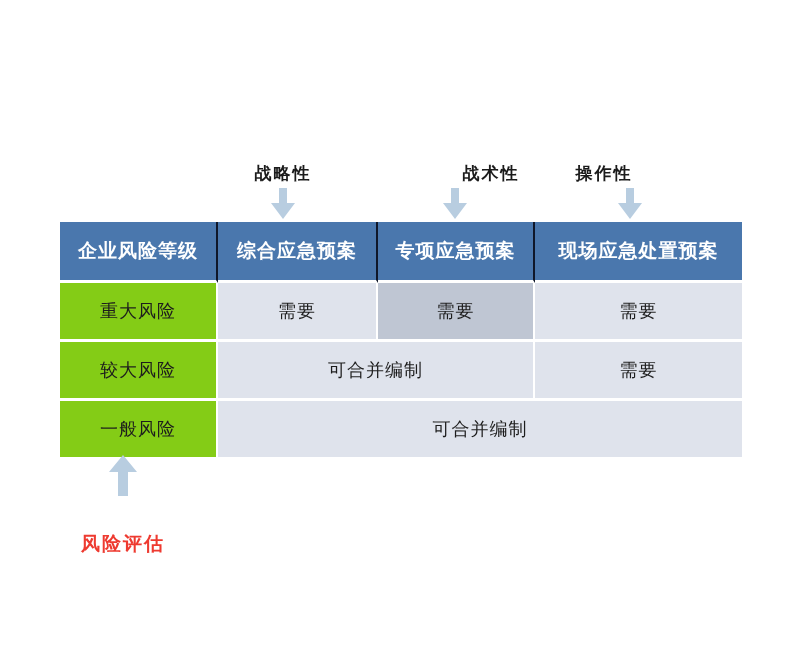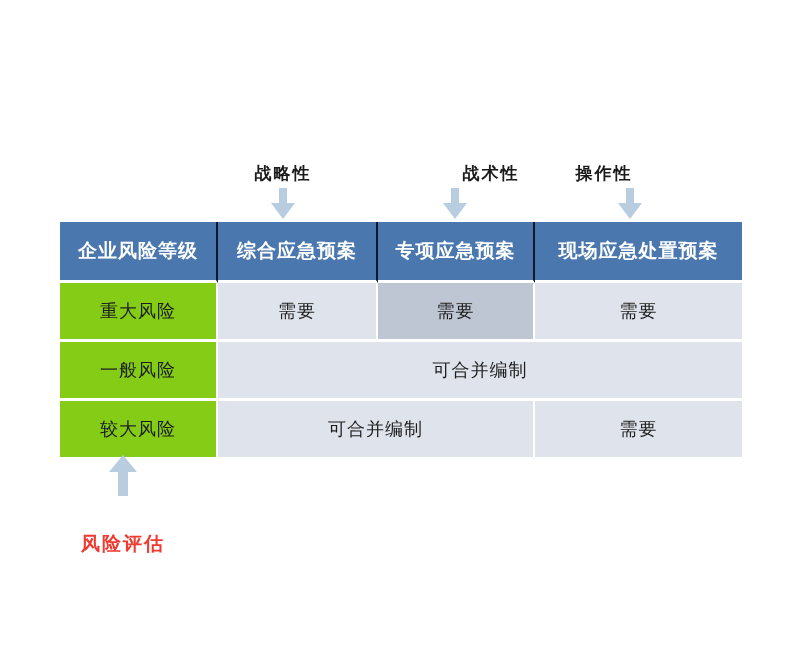--- a/index.html
+++ b/index.html
@@ -151,27 +151,27 @@
       </tr>
     </thead>
     <tbody>
       <tr>
         <td class="rowhead">重大风险</td>
         <td class="cell-light">需要</td>
         <td class="cell-accent">需要</td>
         <td class="cell-light">需要</td>
       </tr>
       <tr>
-        <td class="rowhead">一般风险</td>
-        <td class="cell-merged" colspan="3">可合并编制</td>
-      </tr>
-      <tr>
         <td class="rowhead">较大风险</td>
         <td class="cell-merged" colspan="2">可合并编制</td>
         <td class="cell-light">需要</td>
+      </tr>
+      <tr>
+        <td class="rowhead">一般风险</td>
+        <td class="cell-merged" colspan="3">可合并编制</td>
       </tr>
     </tbody>
   </table>
 
   <div class="arrow-up" style="left:123px; top:455px;">
     <svg width="32" height="42" viewBox="0 0 32 42" aria-hidden="true">
       <polygon points="16,0 30,17 21,17 21,41 11,41 11,17 2,17" fill="#b8cde0"></polygon>
     </svg>
   </div>
   <div id="risk-assessment-label" style="left:123px; top:497px;">风险评估</div>

